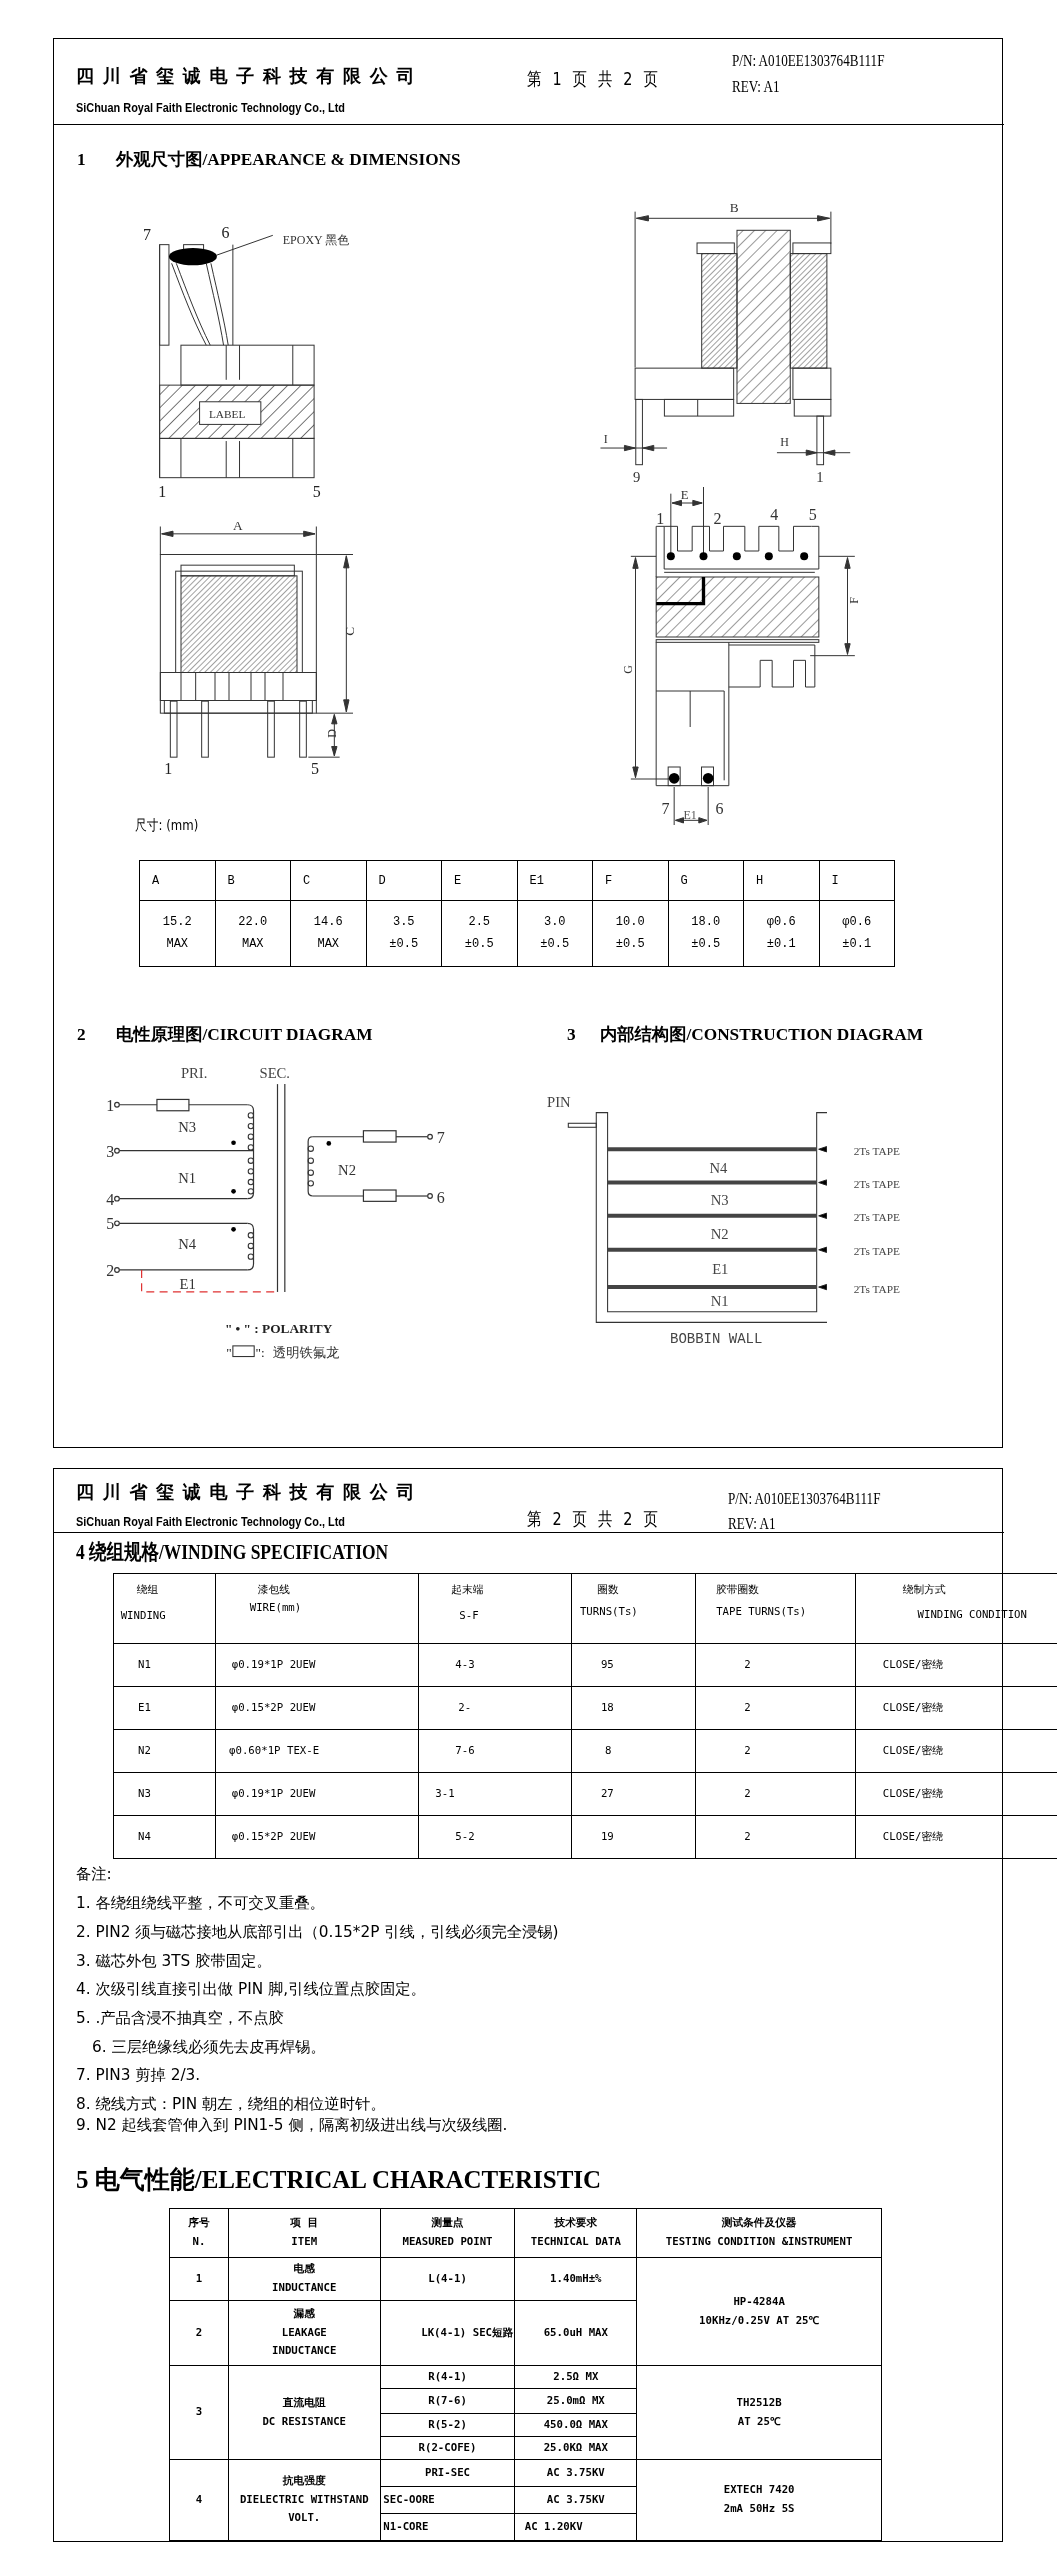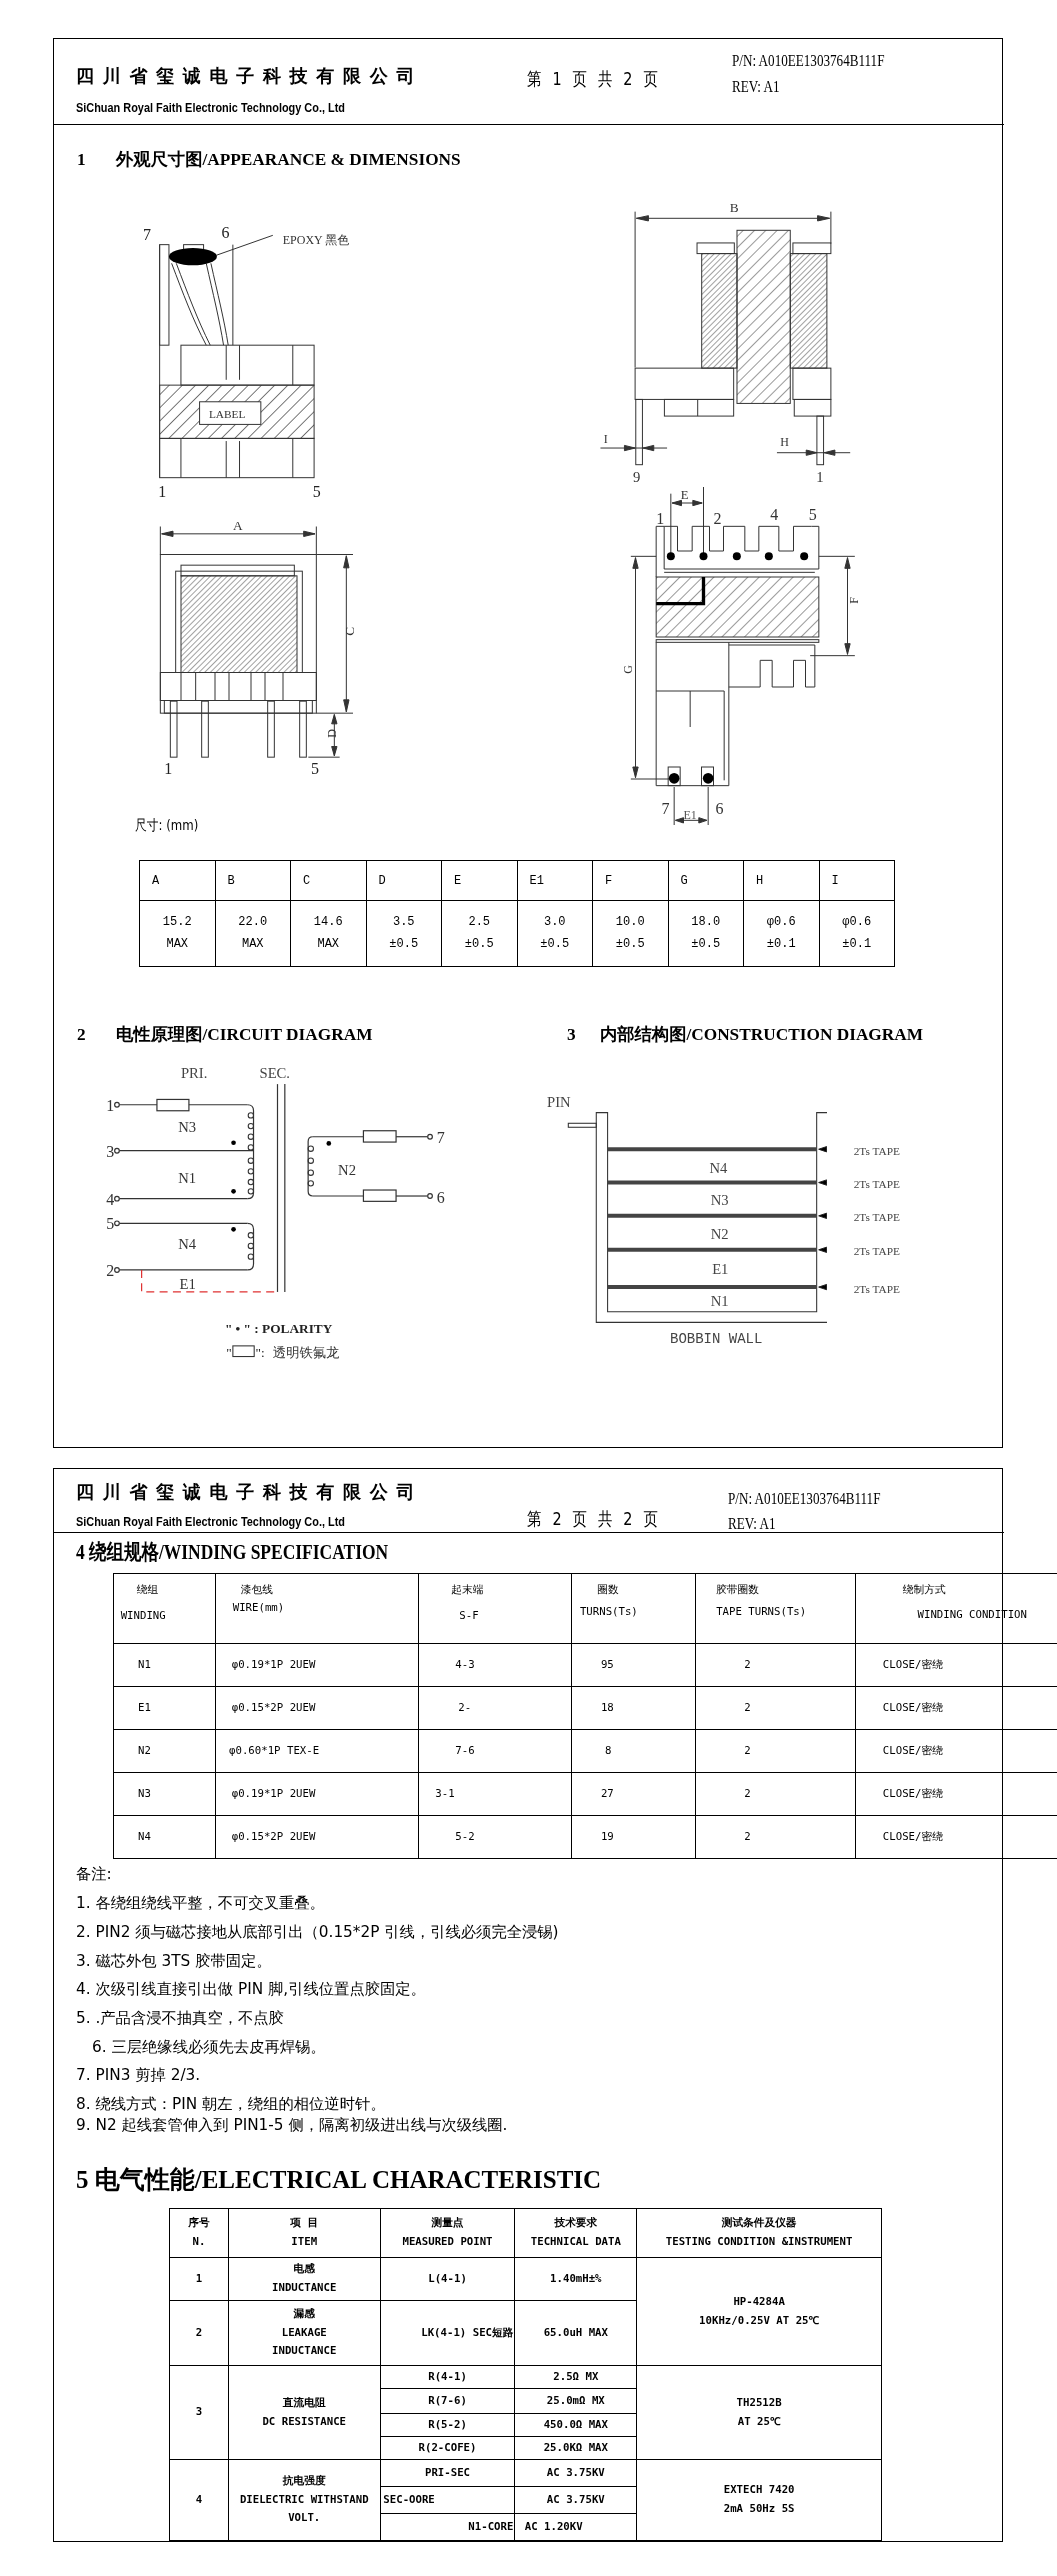--- a/index.html
+++ b/index.html
@@ -399,21 +399,21 @@
       <col style="width:105px">
       <col style="width:135px">
       <col style="width:197px">
     </colgroup>
   <tbody>
       <tr class="h">
     <td style="padding-left:6.7px;">
           <div style="padding-left:16px">绕组</div>
           <div style="padding-top:8px">WINDING</div>
         </td>
-    <td style="padding-left:17px;">
+    <td style="padding-left:34px;">
           <div style="padding-left:8px">漆包线</div>
           <div>WIRE(mm)</div>
         </td>
     <td style="padding-left:32px;">
           <div>起末端</div>
           <div style="padding-top:8px;padding-left:8px">S-F</div>
         </td>
     <td style="padding-left:8px;">
           <div style="padding-left:17.3px">圈数</div>
           <div style="padding-top:4px">TURNS(Ts)</div>
@@ -574,18 +574,18 @@
     <td rowspan="3">
           <div>EXTECH  7420</div>
           <div>2mA  50Hz  5S</div>
         </td>
   </tr>
   <tr style="height:27px">
     <td style="text-align:left;padding-left:2.7px">SEC-OORE</td>
     <td>AC  3.75KV</td>
   </tr>
   <tr style="height:27px">
-    <td style="text-align:right;padding-left:2.7px">N1-CORE</td>
+    <td style="text-align:left;padding-left:2.7px">N1-CORE</td>
     <td style="text-align:left;padding-left:9.3px">AC  1.20KV</td>
   </tr>
 </tbody>
   </table>
 
 
 </body></html>

